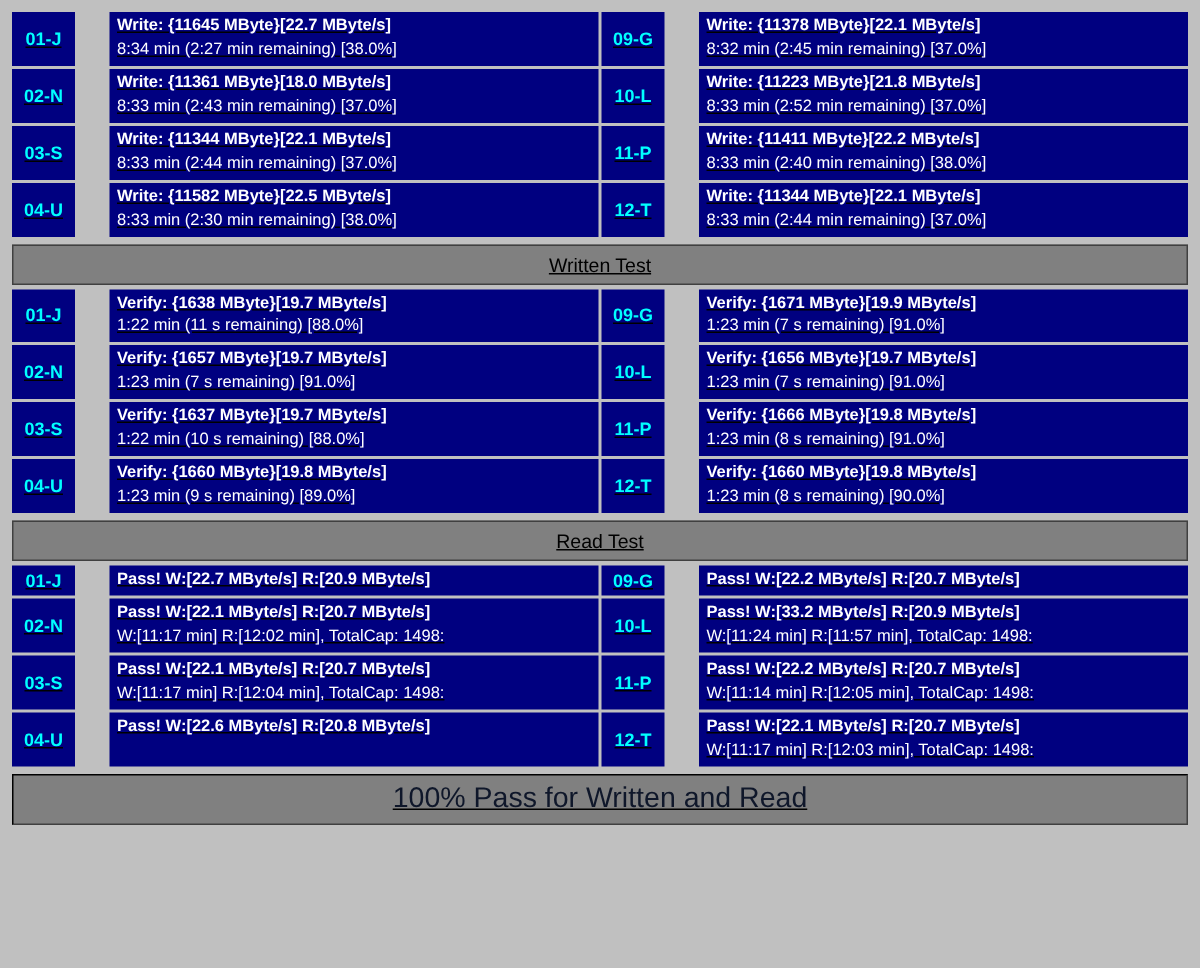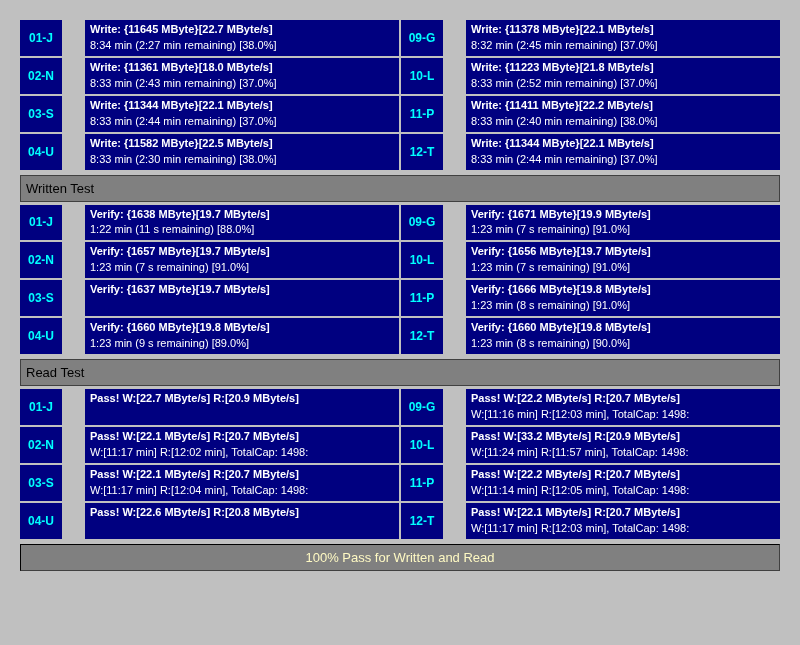--- a/index.html
+++ b/index.html
@@ -6,40 +6,42 @@
     body {
       background: #c0c0c0;
       font-family: Arial, sans-serif;
       font-size: 11px;
       width: 800px;
       min-height: 645px;
     }
     .main-container {
       width: 800px;
       background: #c0c0c0;
-      padding: 20px;
+      padding: 8px;
+      text-decoration: underline;
     }
     .section {
       margin-bottom: 2px;
     }
     .section-divider {
       background: #808080;
+      text-align: center;
       padding: 5px;
       font-size: 13px;
       color: #000000;
       font-weight: normal;
       margin: 3px 0;
       border: 1px solid #404040;
     }
     .pass-footer {
       background: #808080;
       text-align: center;
       padding: 5px;
-      font-size: 13px;
-      color: #fef9c3;
+      font-size: 19px;
+      color: #0f172a;
       margin-top: 3px;
       border: 1px inset #404040;
     }
     .two-col-grid {
       display: grid;
       grid-template-columns: 1fr 1fr;
       gap: 2px;
     }
     .item-row {
       display: grid;
@@ -179,20 +181,21 @@
             <div>1:23 min (7 s remaining)   [91.0%]</div>
           </div>
         </div>
       </div>
       <div style="height: 2px;"></div>
       <div class="two-col-grid">
         <div class="item-row">
           <div class="item-label">03-S</div>
           <div class="item-content">
             <div class="bold">Verify: {1637 MByte}[19.7 MByte/s]</div>
+            <div>1:22 min (10 s remaining)   [88.0%]</div>
           </div>
         </div>
         <div class="item-row">
           <div class="item-label">11-P</div>
           <div class="item-content">
             <div class="bold">Verify: {1666 MByte}[19.8 MByte/s]</div>
             <div>1:23 min (8 s remaining)   [91.0%]</div>
           </div>
         </div>
       </div>
@@ -223,21 +226,20 @@
         <div class="item-row">
           <div class="item-label">01-J</div>
           <div class="item-content">
             <div class="bold">Pass! W:[22.7 MByte/s] R:[20.9 MByte/s]</div>
           </div>
         </div>
         <div class="item-row">
           <div class="item-label">09-G</div>
           <div class="item-content">
             <div class="bold">Pass! W:[22.2 MByte/s] R:[20.7 MByte/s]</div>
-            <div>W:[11:16 min] R:[12:03 min], TotalCap: 1498:</div>
           </div>
         </div>
       </div>
       <div style="height: 2px;"></div>
       <div class="two-col-grid">
         <div class="item-row">
           <div class="item-label">02-N</div>
           <div class="item-content">
             <div class="bold">Pass! W:[22.1 MByte/s] R:[20.7 MByte/s]</div>
             <div>W:[11:17 min] R:[12:02 min], TotalCap: 1498:</div>

